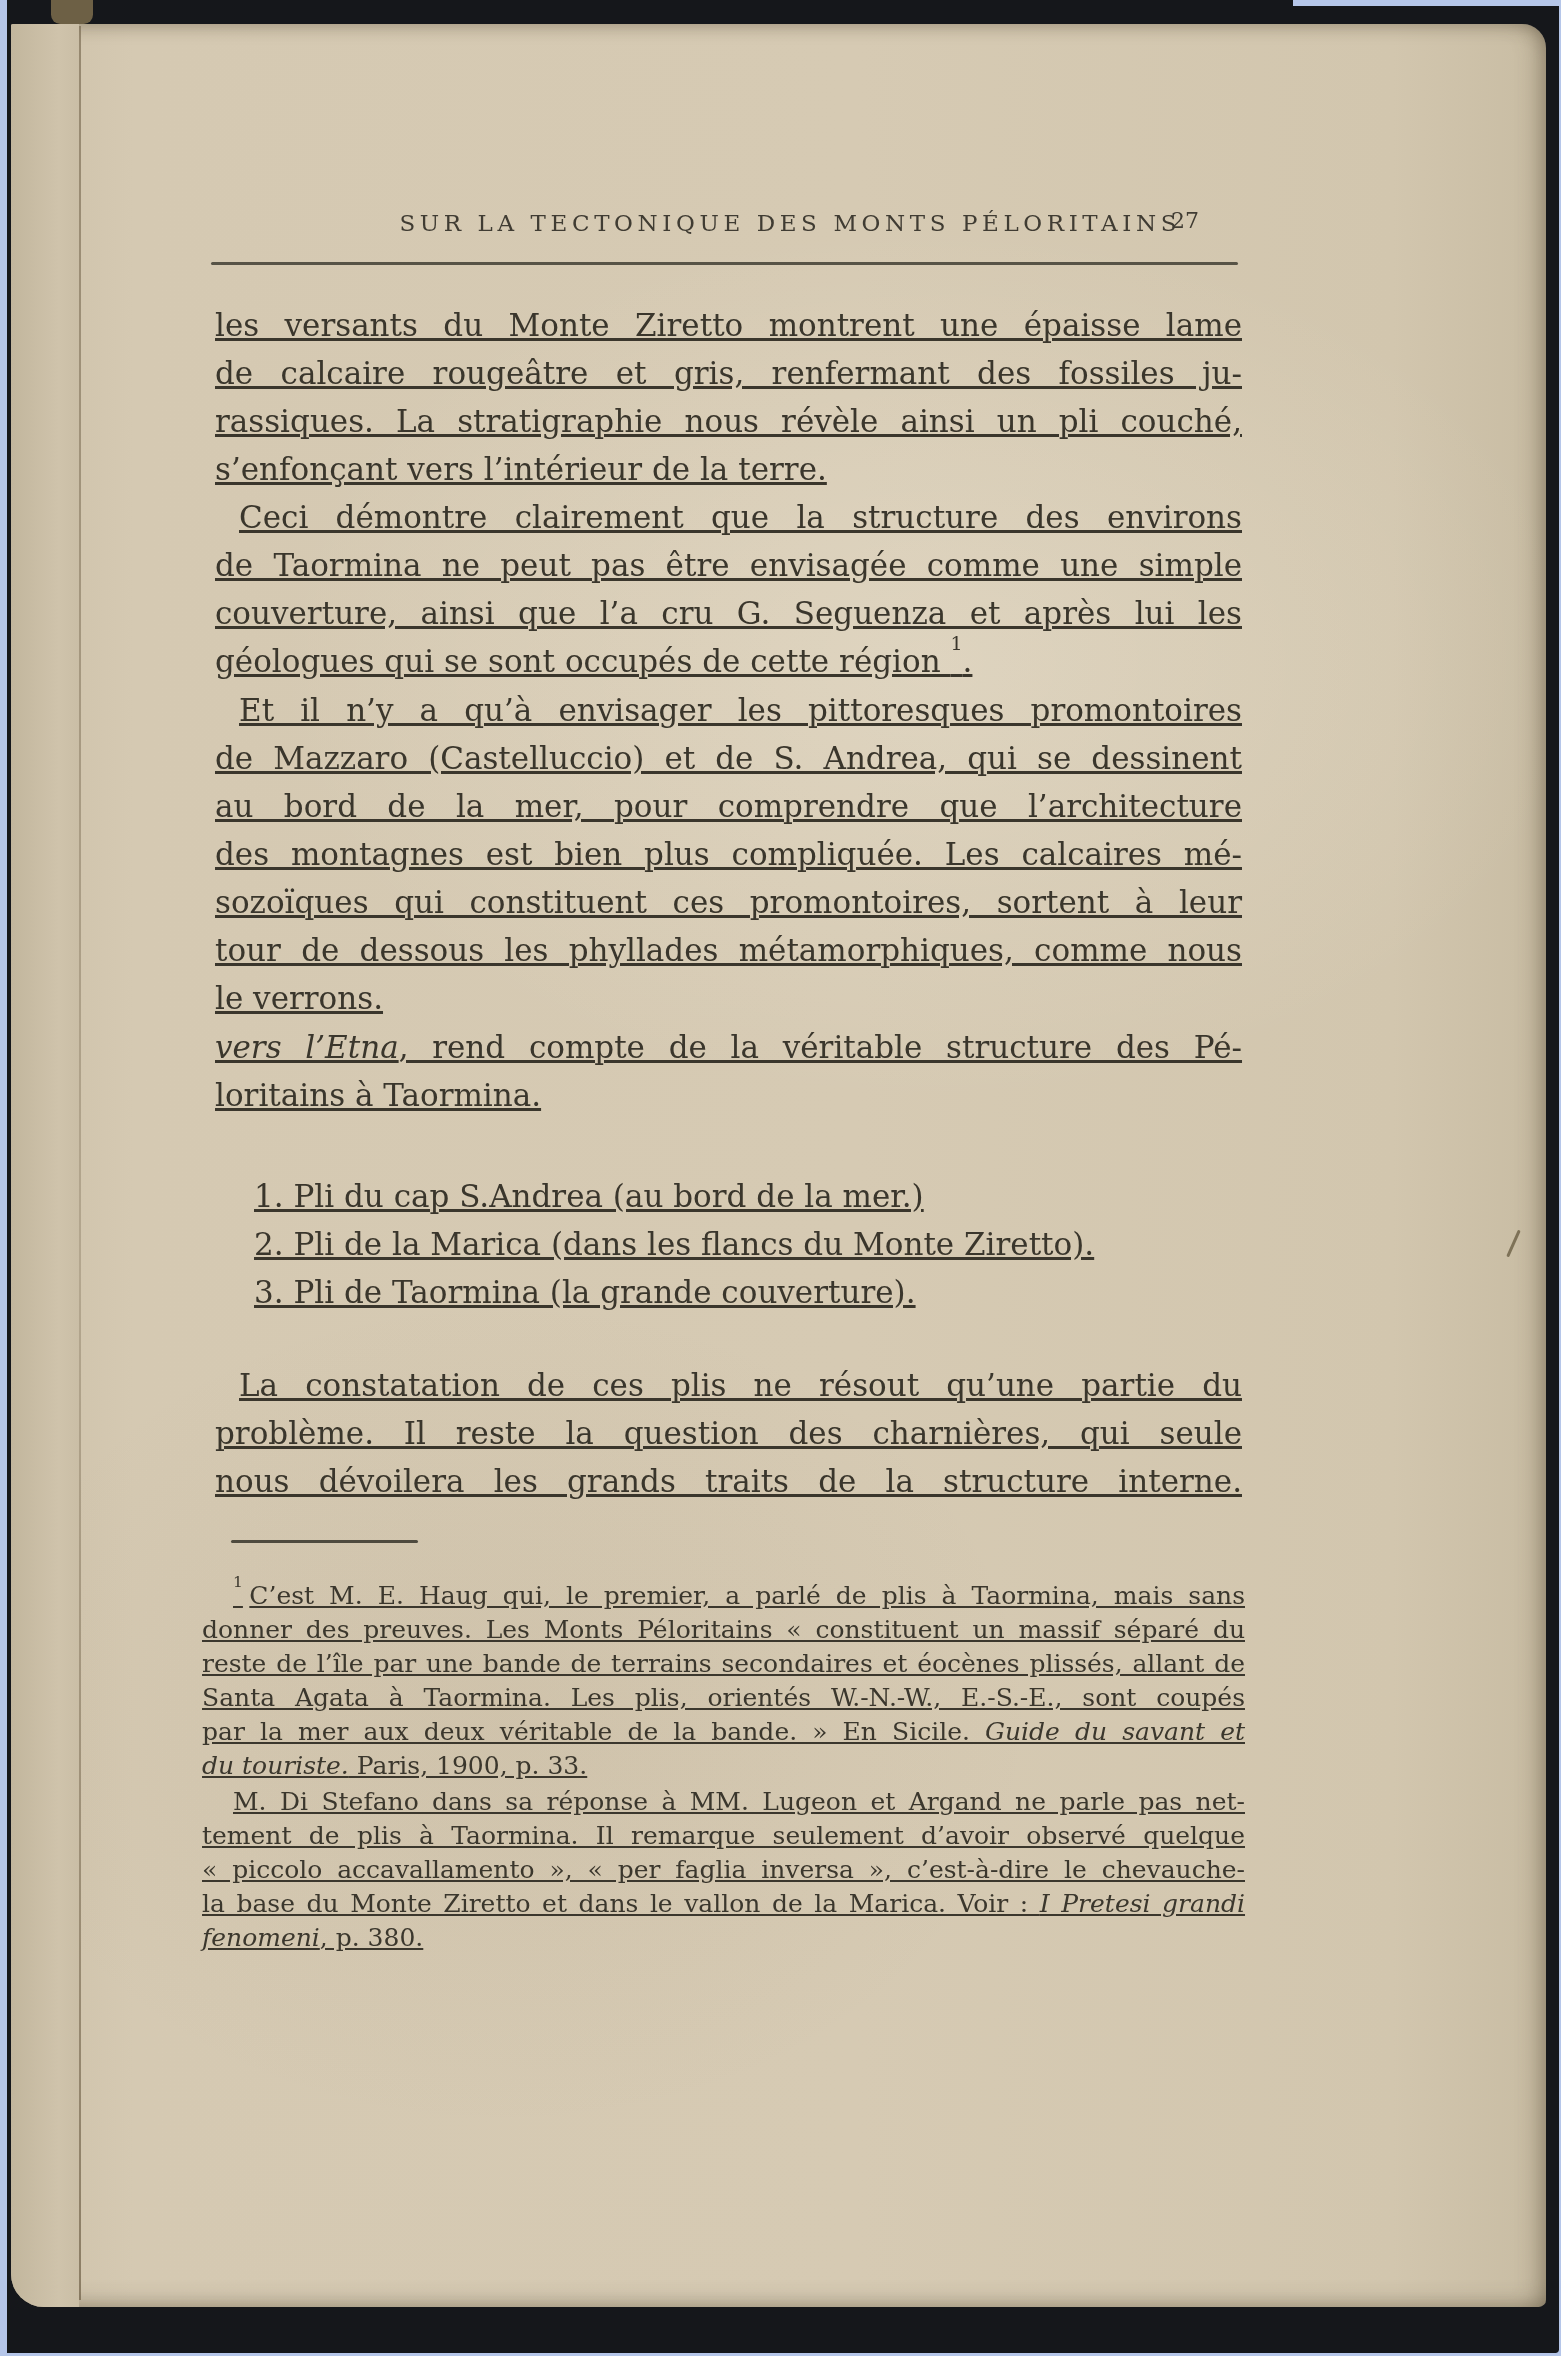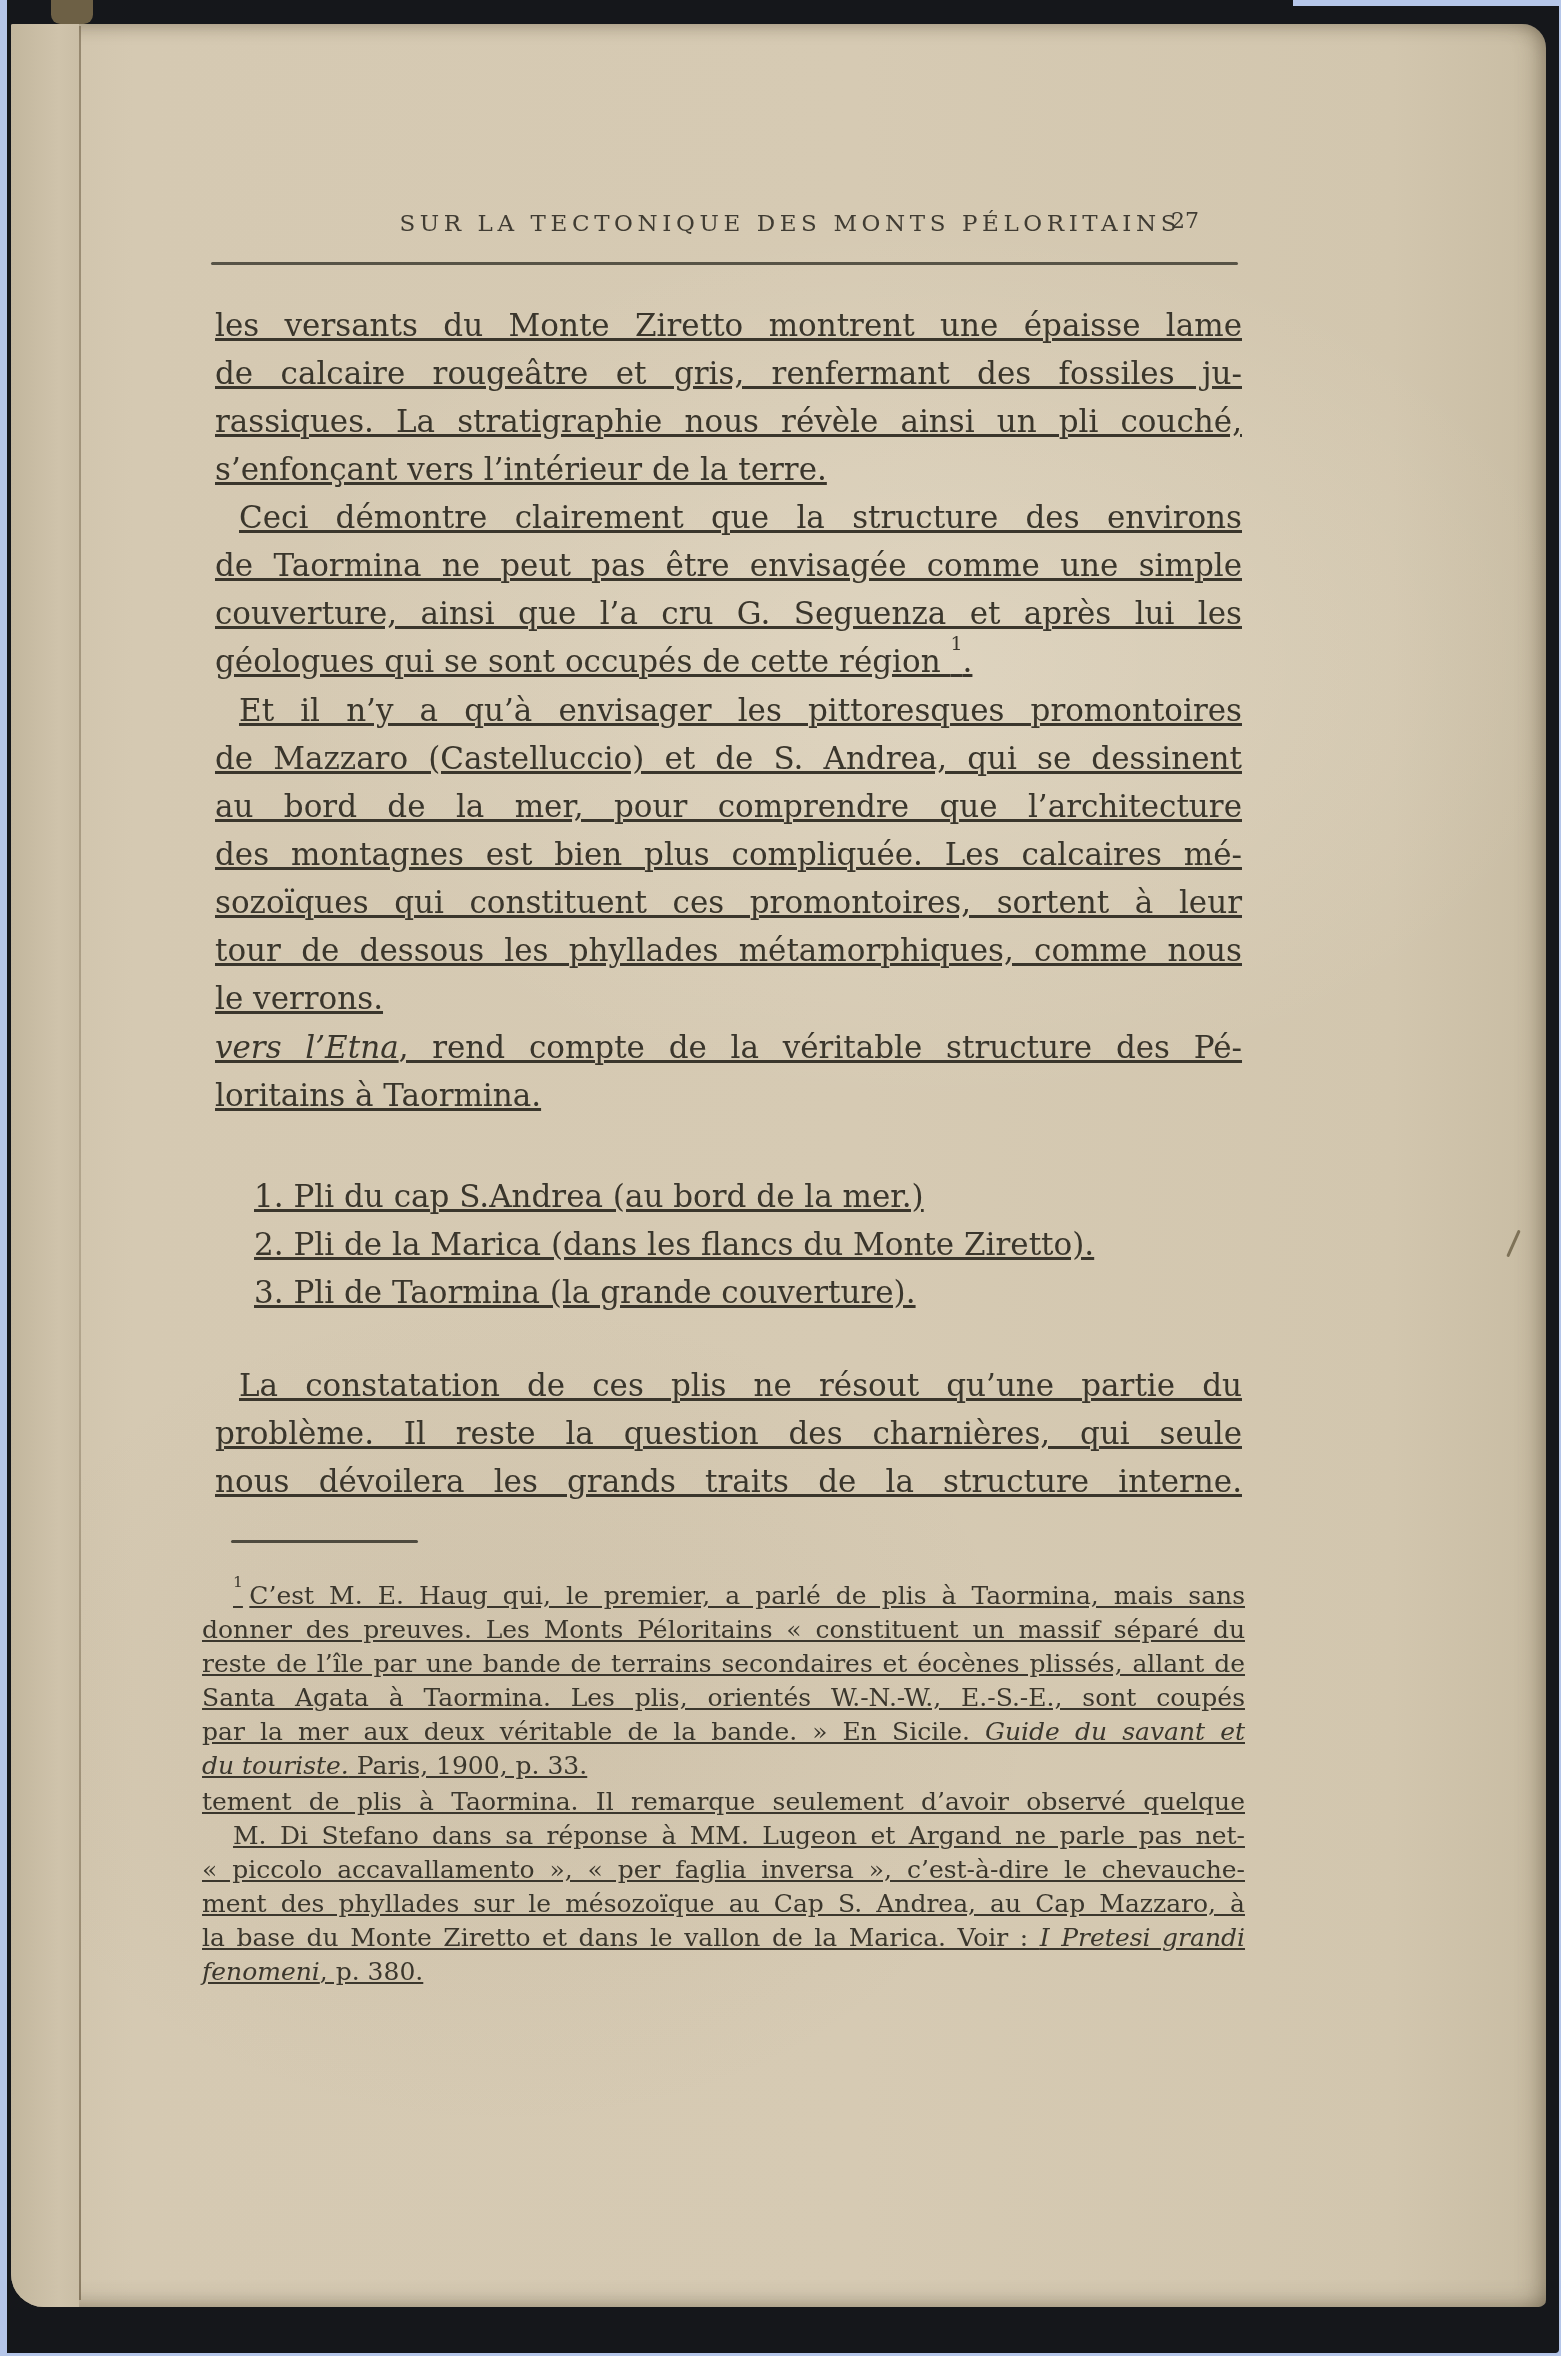--- a/index.html
+++ b/index.html
@@ -115,22 +115,21 @@
 <div class="fnblock" style="top:1579px">
   <div class="line ind"><sup class="fnref">1</sup><span>C’est M. E. Haug qui, le premier, a parlé de plis à Taormina, mais sans</span></div>
   <div class="line">donner des preuves. Les Monts Péloritains « constituent un massif séparé du</div>
   <div class="line">reste de l’île par une bande de terrains secondaires et éocènes plissés, allant de</div>
   <div class="line">Santa Agata à Taormina. Les plis, orientés W.-N.-W., E.-S.-E., sont coupés</div>
   <div class="line"><span>par la mer aux deux véritable de la bande. » En Sicile. </span><span class="it">Guide du savant et</span></div>
   <div class="line left"><span class="it">du touriste.</span><span> Paris, 1900, p. 33.</span></div>
 </div>
 
 <div class="fnblock" style="top:1785px">
+  <div class="line ind">M. Di Stefano dans sa réponse à MM. Lugeon et Argand ne parle pas net-</div>
   <div class="line">tement de plis à Taormina. Il remarque seulement d’avoir observé quelque</div>
-  <div class="line ind">M. Di Stefano dans sa réponse à MM. Lugeon et Argand ne parle pas net-</div>
   <div class="line">« piccolo accavallamento », « per faglia inversa », c’est-à-dire le chevauche-</div>
-  <div class="line">ment des phyllades sur le mésozoïque au Cap S. Andrea, au Cap Mazzaro, à</div>
   <div class="line"><span>la base du Monte Ziretto et dans le vallon de la Marica. Voir : </span><span class="it">I Pretesi grandi</span></div>
   <div class="line left"><span class="it">fenomeni</span><span>, p. 380.</span></div>
 </div>
 
 <div class="margin-mark"></div>
 
 
 </body></html>

